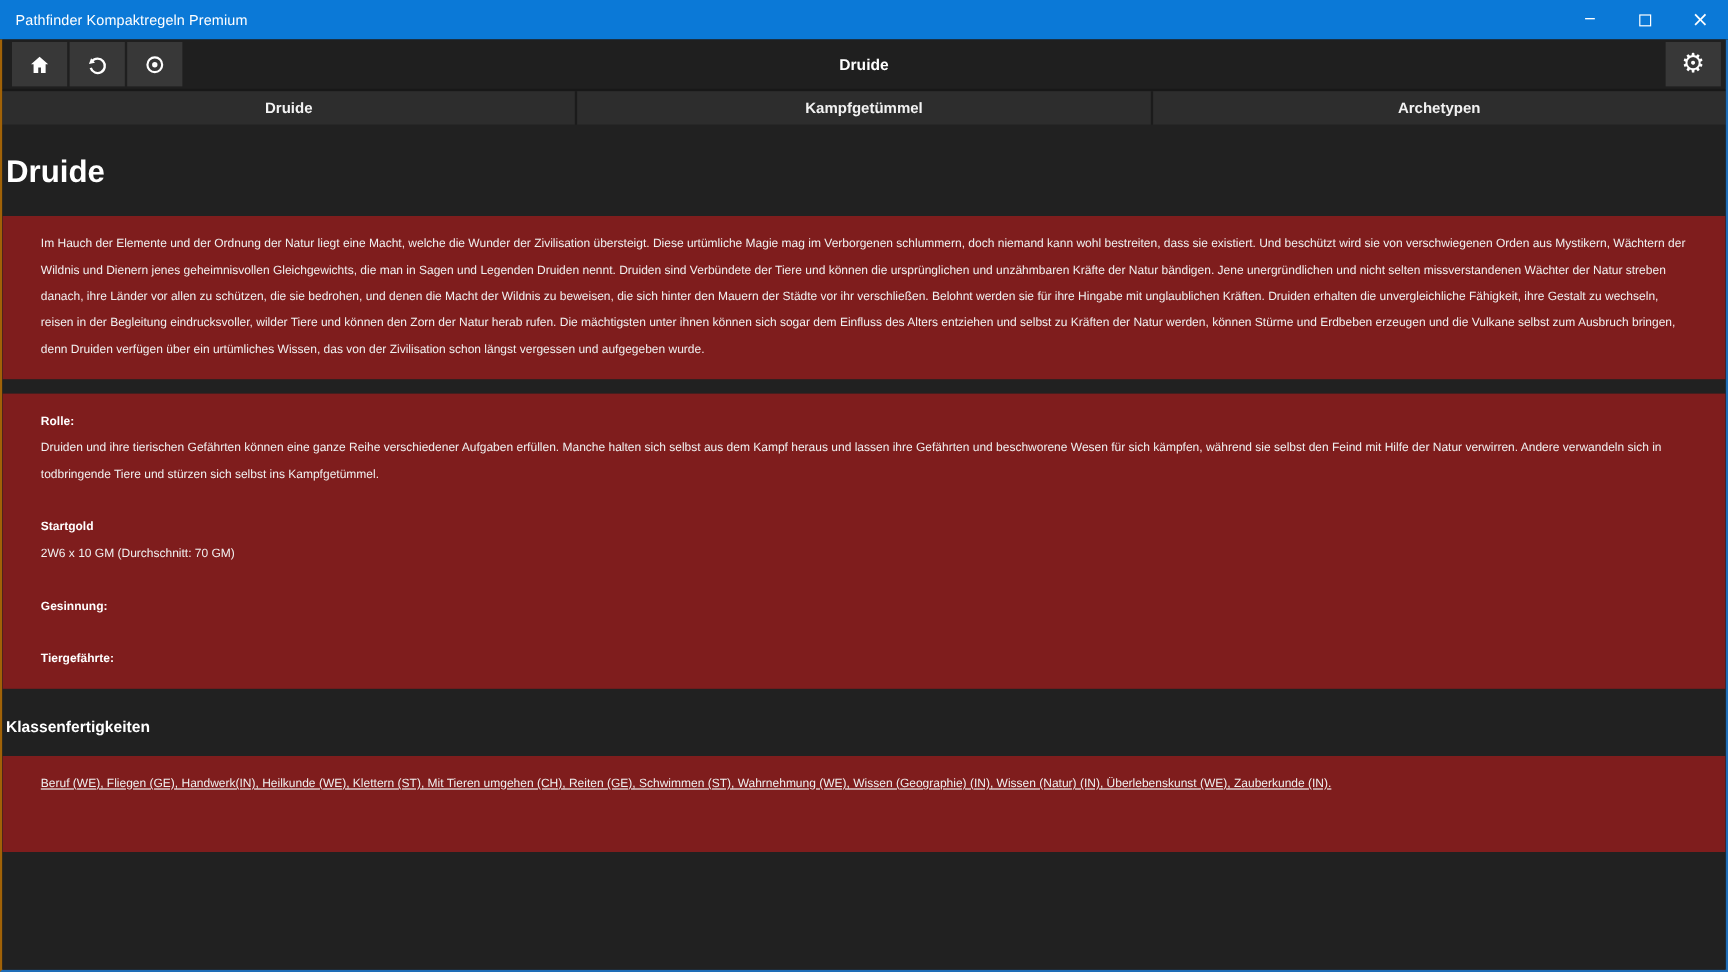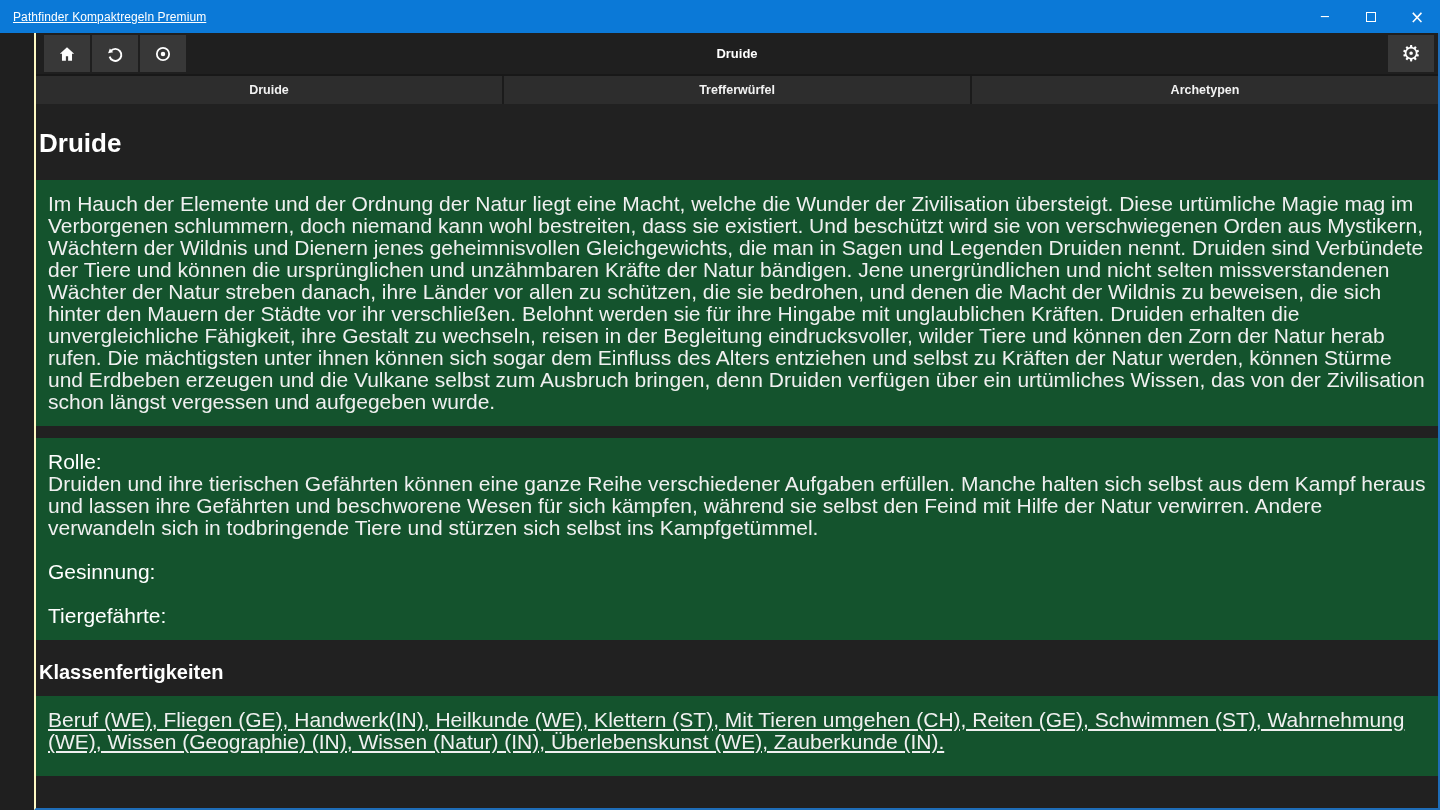--- a/index.html
+++ b/index.html
@@ -6,34 +6,33 @@
   html,body { width:1440px; height:810px; overflow:hidden; }
   body { font-family:"Liberation Sans", sans-serif; background:#1f1f1f; }
 
   .window { width:1440px; height:810px; display:flex; flex-direction:column; }
 
   
   .titlebar {
     height:33px; background:#0b79d7; display:flex; align-items:center;
     color:#fff; flex:0 0 33px;
   }
-  .titlebar-title { font-size:12px; padding-left:13px; letter-spacing:.1px;text-decoration:underline; }
+  .titlebar-title { font-size:12px; padding-left:13px; letter-spacing:.1px; }
   .win-controls { margin-left:auto; display:flex; height:100%; }
   .win-btn {
     width:46px; height:100%; display:flex; align-items:center; justify-content:center;
     color:#fff; font-size:13px; cursor:default; font-family:"DejaVu Sans", sans-serif;
   }
   .max-box { width:10px; height:10px; border:1px solid #fff; display:block; }
 
   
   .frame {
     flex:1; display:flex; flex-direction:column; min-height:0;
-    border-left:2px solid #fef9c3; border-right:2px solid #1e6db8; border-bottom:2px solid #1e6db8;
+    border-left:2px solid #a16207; border-right:2px solid #1e6db8; border-bottom:2px solid #1e6db8;
     background:#1f1f1f;
-    margin-left:34px;
   }
 
   
   .toolbar {
     height:41px; flex:0 0 41px; background:#1f1f1f; position:relative;
     display:flex; align-items:center; padding:0 2px;
   }
   .tool-group { display:flex; height:37px; margin-left:6px; }
   .tool-btn {
     width:46px; height:37px; background:#383838; margin-right:2px;
@@ -59,27 +58,27 @@
   
   .content {
     flex:1; min-height:0; background:#212121; overflow:hidden;
     color:#f0f0f0;
   }
   .page-title {
     font-size:26px; font-weight:700; color:#fff;
     padding:24px 0 22px 3px; line-height:30px;
   }
   .panel {
-    background:#14532d; padding:13px 12px; margin-bottom:12px;
-    font-size:21px; line-height:22px; color:#f0f0f0;
+    background:#7f1d1d; padding:13px 32px; margin-bottom:12px;
+    font-size:10px; line-height:22px; color:#f0f0f0;
   }
   .sec + .sec { margin-top:22px; }
-  .sec-label { font-weight:400; color:#fff; }
+  .sec-label { font-weight:700; color:#fff; }
   .sub-title {
-    font-size:20px; font-weight:700; color:#fff;
+    font-size:13px; font-weight:700; color:#fff;
     padding:8px 0 12px 3px; line-height:24px;
   }
   .skills-panel { margin-bottom:0; min-height:80px;text-decoration:underline; }
 </style>
 </head>
 <body>
 
 <div class="window">
 
   <div class="titlebar">
@@ -120,33 +119,37 @@
           </svg>
         </div>
       </div>
       <div class="tool-btn settings-btn">
         <span class="gear-glyph">⚙</span>
       </div>
     </div>
 
     <div class="tabbar">
       <div class="tab">Druide</div>
-      <div class="tab">Trefferwürfel</div>
+      <div class="tab">Kampfgetümmel</div>
       <div class="tab">Archetypen</div>
     </div>
 
     <div class="content">
       <div class="page-title">Druide</div>
 
       <div class="panel">Im Hauch der Elemente und der Ordnung der Natur liegt eine Macht, welche die Wunder der Zivilisation übersteigt. Diese urtümliche Magie mag im Verborgenen schlummern, doch niemand kann wohl bestreiten, dass sie existiert. Und beschützt wird sie von verschwiegenen Orden aus Mystikern, Wächtern der Wildnis und Dienern jenes geheimnisvollen Gleichgewichts, die man in Sagen und Legenden Druiden nennt. Druiden sind Verbündete der Tiere und können die ursprünglichen und unzähmbaren Kräfte der Natur bändigen. Jene unergründlichen und nicht selten missverstandenen Wächter der Natur streben danach, ihre Länder vor allen zu schützen, die sie bedrohen, und denen die Macht der Wildnis zu beweisen, die sich hinter den Mauern der Städte vor ihr verschließen. Belohnt werden sie für ihre Hingabe mit unglaublichen Kräften. Druiden erhalten die unvergleichliche Fähigkeit, ihre Gestalt zu wechseln, reisen in der Begleitung eindrucksvoller, wilder Tiere und können den Zorn der Natur herab rufen. Die mächtigsten unter ihnen können sich sogar dem Einfluss des Alters entziehen und selbst zu Kräften der Natur werden, können Stürme und Erdbeben erzeugen und die Vulkane selbst zum Ausbruch bringen, denn Druiden verfügen über ein urtümliches Wissen, das von der Zivilisation schon längst vergessen und aufgegeben wurde.</div>
 
       <div class="panel">
         <div class="sec">
           <div class="sec-label">Rolle:</div>
           <div class="sec-text">Druiden und ihre tierischen Gefährten können eine ganze Reihe verschiedener Aufgaben erfüllen. Manche halten sich selbst aus dem Kampf heraus und lassen ihre Gefährten und beschworene Wesen für sich kämpfen, während sie selbst den Feind mit Hilfe der Natur verwirren. Andere verwandeln sich in todbringende Tiere und stürzen sich selbst ins Kampfgetümmel.</div>
+        </div>
+        <div class="sec">
+          <div class="sec-label">Startgold</div>
+          <div class="sec-text">2W6 x 10 GM (Durchschnitt: 70 GM)</div>
         </div>
         <div class="sec">
           <div class="sec-label">Gesinnung:</div>
         </div>
         <div class="sec">
           <div class="sec-label">Tiergefährte:</div>
         </div>
       </div>
 
       <div class="sub-title">Klassenfertigkeiten</div>

